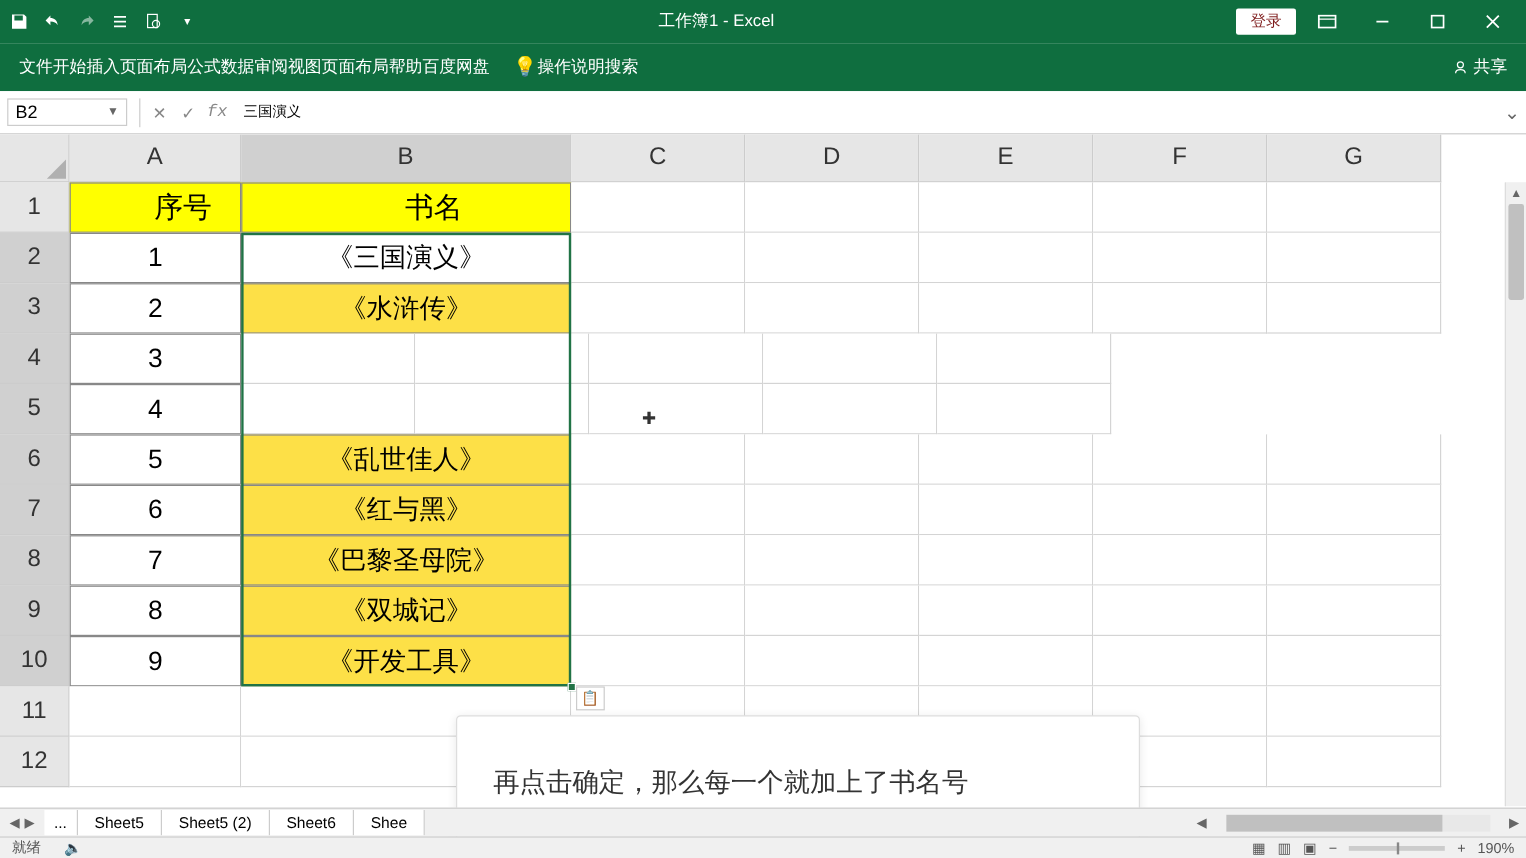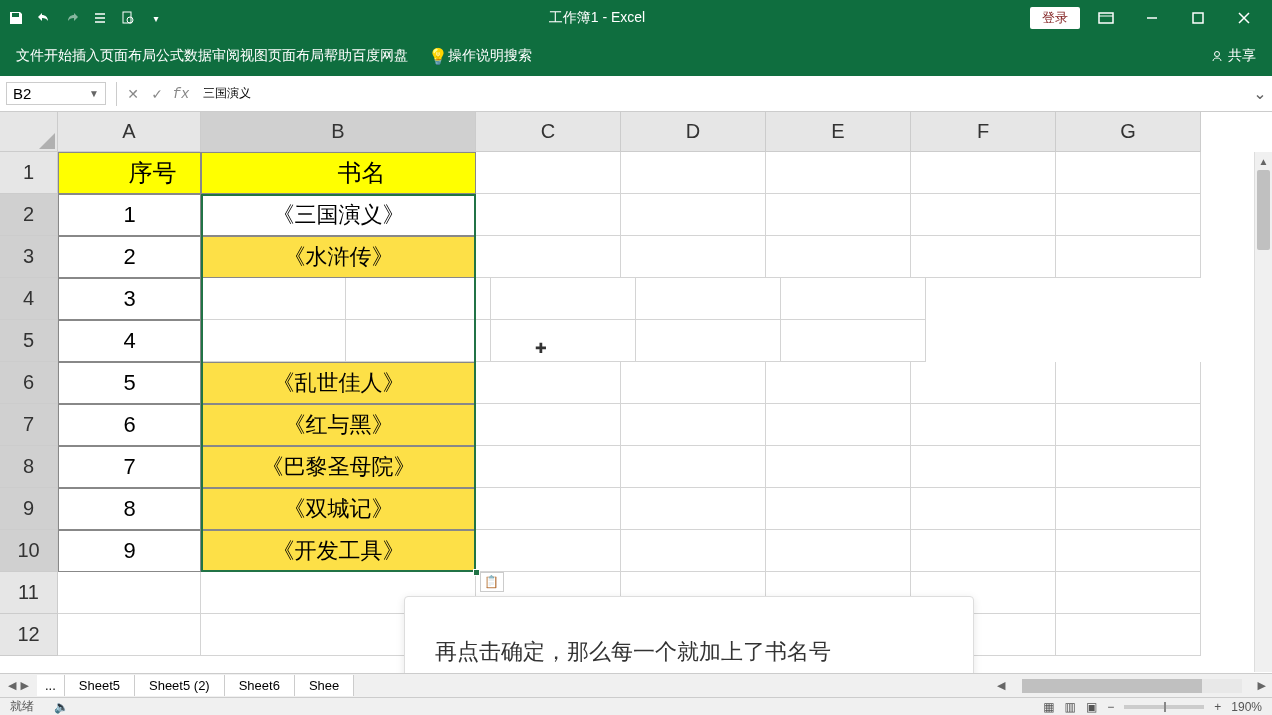--- a/index.html
+++ b/index.html
@@ -317,21 +317,21 @@
   <div class="paste-icon" style="left:480px; top:460px;">📋</div>
 
   <div class="cursor-cross" style="left:535px; top:228px;">✚</div>
 
   <div class="vscroll">
     <div class="vscroll-btn">▲</div>
     <div class="vscroll-thumb" style="height:80px;"></div>
   </div>
 </div>
 
-<div class="tooltip-box" style="left:404px; top:596px; width:570px;">
+<div class="tooltip-box" style="left:380px; top:596px; width:570px;">
   <span>再点击确定，那么每一个就加上了书名号</span>
 </div>
 
 <div class="sheet-tabs">
   <div class="tab-nav">
     <span class="tab-nav-btn">◀</span>
     <span class="tab-nav-btn">▶</span>
   </div>
   <div class="sheet-tab ellipsis">...</div>
   <div class="sheet-tab">Sheet5</div>

